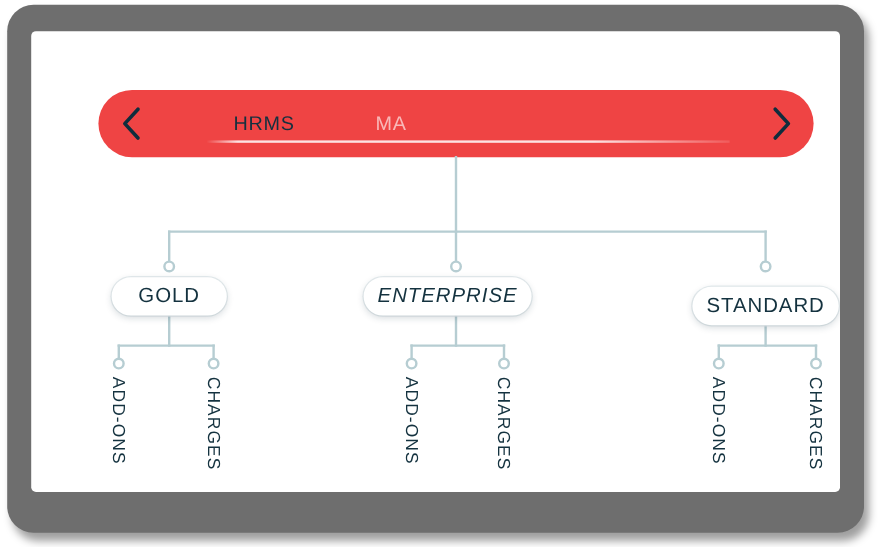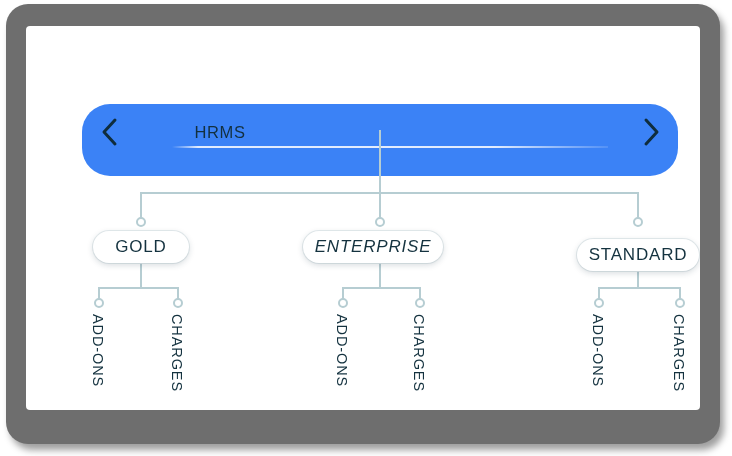--- a/index.html
+++ b/index.html
@@ -38,25 +38,24 @@
     border-radius: 4px;
     overflow: hidden;
   }
 
   
   #tabbar {
     position: absolute;
     left: 56px;
     top: 49px;
     width: 596px;
-    height: 72px;
-    background: #3b82f6;
+    height: 56px;
+    background: #ef4444;
     border-radius: 28px;
     overflow: hidden;
-    margin-top: 29px;
   }
   .chev {
     position: absolute;
     top: 0;
     height: 56px;
     width: 42px;
     display: flex;
     align-items: center;
     justify-content: center;
     cursor: pointer;
@@ -166,20 +165,24 @@
         </svg>
       </div>
 
       <div id="tabs-viewport">
         <div id="tabs-strip">
             <div class="tab faded" style="width: 120px;">
               <span class="tab-underline"></span>
             </div>
             <div class="tab" style="width: 120px;">
               <span>HRMS</span>
+              <span class="tab-underline"></span>
+            </div>
+            <div class="tab faded" style="width: 92px;">
+              <span>MA</span>
               <span class="tab-underline"></span>
             </div>
           </div>
         <div id="tab-rail"></div>
       </div>
 
       <div class="chev" id="chev-right">
         <svg width="20" height="30" viewBox="0 0 20 30" aria-hidden="true">
           <path d="M5 3 L16 15 L5 27" fill="none" stroke="#0f2d3d" stroke-width="3" stroke-linecap="round" stroke-linejoin="round"></path>
         </svg>

